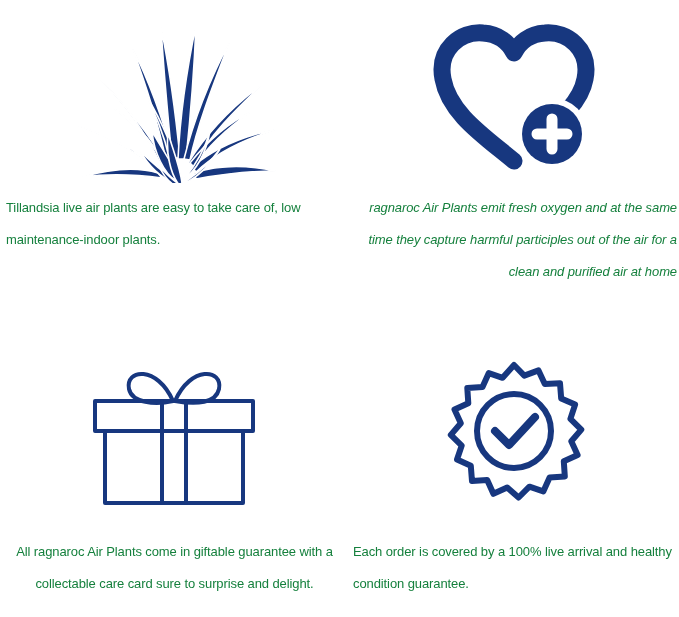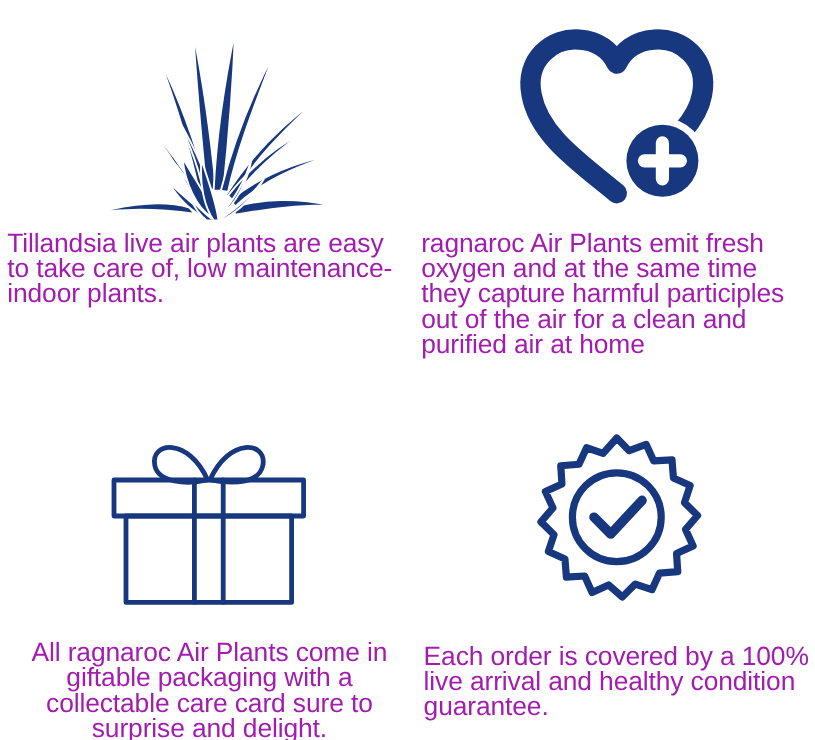--- a/index.html
+++ b/index.html
@@ -31,42 +31,43 @@
     box-sizing: border-box;
     overflow: hidden;
   }
   .panel-icon {
     display: flex;
     align-items: center;
     justify-content: center;
     width: 100%;
   }
   .panel-caption {
-    color: #a21caf;
-    font-size: 22px;
-    line-height: 21px;
+    color: #15803d;
+    font-size: 13px;
+    line-height: 32px;
     letter-spacing: -0.1px;
     width: 100%;
     box-sizing: border-box;
   }
 
   
   .panel-1 .panel-icon { height: 180px; padding-top: 8px; }
   .panel-1 .panel-caption {
     text-align: left;
     padding: 0 6px 0 6px;
     margin-top: 4px;
   }
 
   
   .panel-2 .panel-icon { height: 180px; padding-top: 8px; }
   .panel-2 .panel-caption {
-    text-align: left;
+    text-align: right;
     padding: 0 2px;
     margin-top: 4px;
+    font-style: italic;
   }
 
   
   .panel-3 .panel-icon { height: 188px; padding-top: 30px; }
   .panel-3 .panel-caption {
     text-align: center;
     padding: 0 14px;
     margin-top: 10px;
   }
 
@@ -146,21 +147,21 @@
 
           <rect x="8" y="44" width="158" height="30"></rect>
 
           <rect x="18" y="74" width="138" height="72"></rect>
 
           <path d="M75 44 L75 146"></path>
           <path d="M99 44 L99 146"></path>
         </g>
       </svg>
     </div>
-    <div class="panel-caption">All ragnaroc Air Plants come in giftable packaging with a collectable care card sure to surprise and delight.</div>
+    <div class="panel-caption">All ragnaroc Air Plants come in giftable guarantee with a collectable care card sure to surprise and delight.</div>
   </div>
 
   <div class="panel panel-4">
     <div class="panel-icon">
       <svg class="icon-svg" width="150" height="150" viewBox="0 0 150 150" aria-hidden="true">
         <g fill="none" stroke="#17377F" stroke-width="6" stroke-linejoin="round" stroke-linecap="round">
 
           <polygon points="75,8 85.3,18.6 99.5,13.4 105.8,27.1 121,26.2 122.2,41.4 136.1,47.6
                            131.4,61.9 142.3,72.6 132.3,84.2 138.6,97.9 124.8,104.2 125.8,119.4
                            110.6,120.6 104.3,134.4 90.4,129.7 79.6,140.5 68.2,130.5 54.4,136.8

